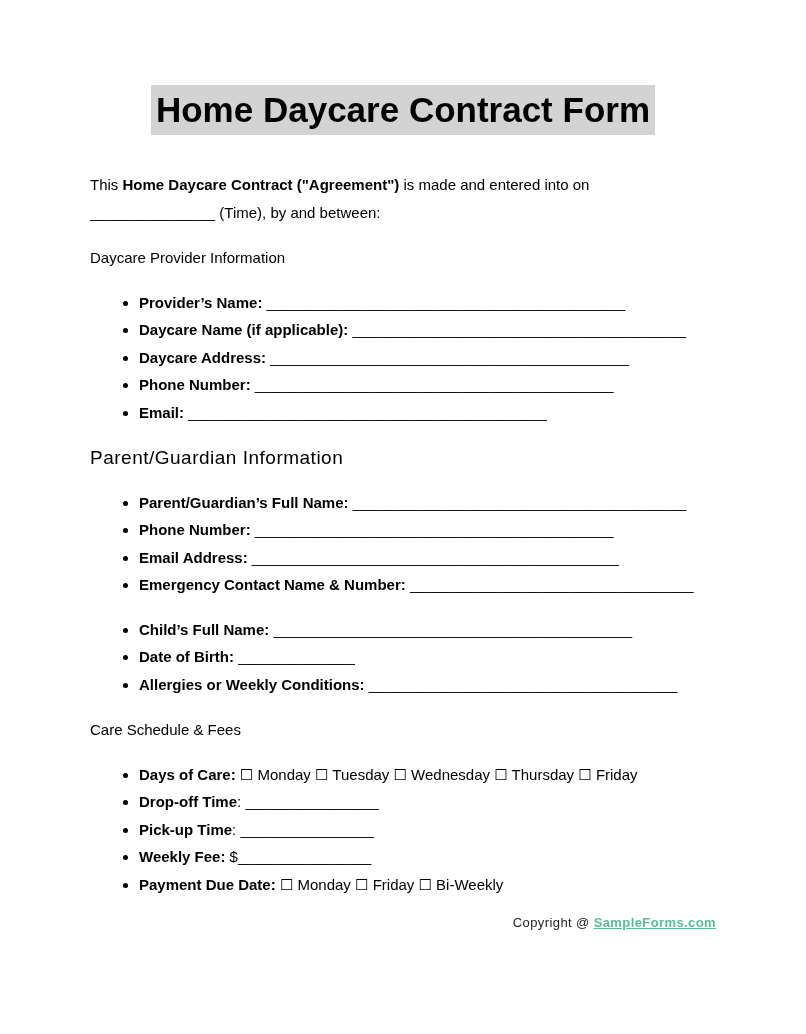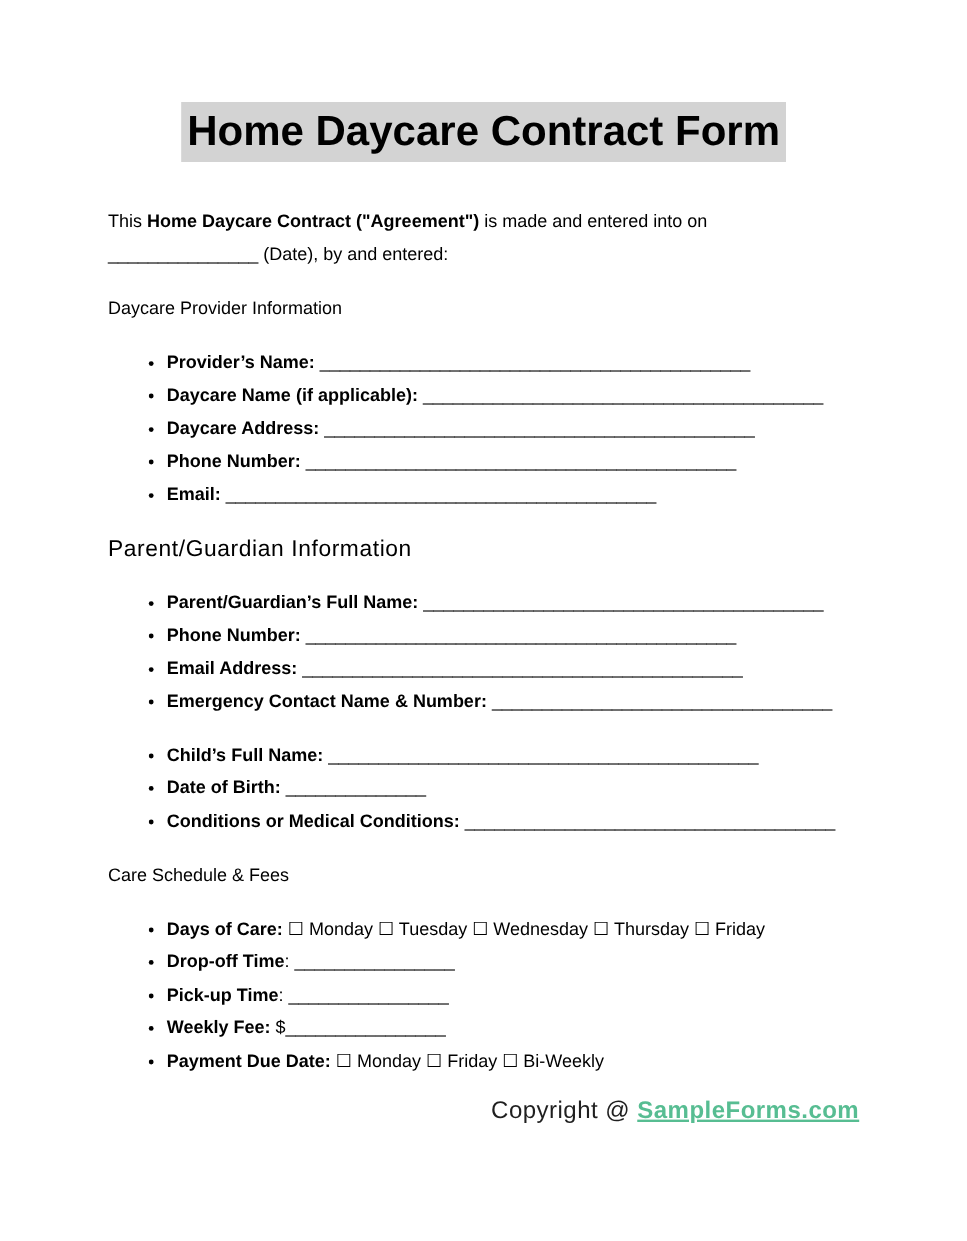--- a/index.html
+++ b/index.html
@@ -48,41 +48,41 @@
   }
   .item-list li {
     line-height: 27.5px;
     white-space: nowrap;
   }
   .item-label { font-weight: bold; }
   .item-rest { font-weight: normal; }
   .footer {
     text-align: right;
     margin-top: 12px;
-    font-size: 20px;
+    font-size: 13px;
     letter-spacing: 0.4px;
     color: #1f1f1f;
   }
   .footer-link {
     color: #57bd92;
     font-weight: bold;
     text-decoration: underline;
     cursor: pointer;
   }
 </style>
 </head>
 <body>
 
 <div class="page">
 
   <div class="title-row">
     <span class="title">Home Daycare Contract Form</span>
   </div>
 
-  <p class="intro"><span>This </span><b>Home Daycare Contract ("Agreement")</b><span> is made and entered into on</span><br><span>_______________ (Date), by and entered:</span></p>
+  <p class="intro"><span>This </span><b>Home Daycare Contract ("Agreement")</b><span> is made and entered into on</span><br><span>_______________ (Time), by and between:</span></p>
 
   <div id="sections">
   <section>
     <h2 class="section-heading">Daycare Provider Information</h2>
     <ul class="item-list">
           <li><span class="item-label">Provider’s Name:</span><span class="item-rest"> ___________________________________________</span></li>
           <li><span class="item-label">Daycare Name (if applicable):</span><span class="item-rest"> ________________________________________</span></li>
           <li><span class="item-label">Daycare Address:</span><span class="item-rest"> ___________________________________________</span></li>
           <li><span class="item-label">Phone Number:</span><span class="item-rest"> ___________________________________________</span></li>
           <li><span class="item-label">Email:</span><span class="item-rest"> ___________________________________________</span></li>
@@ -96,21 +96,21 @@
           <li><span class="item-label">Phone Number:</span><span class="item-rest"> ___________________________________________</span></li>
           <li><span class="item-label">Email Address:</span><span class="item-rest"> ____________________________________________</span></li>
           <li><span class="item-label">Emergency Contact Name &amp; Number:</span><span class="item-rest"> __________________________________</span></li>
         </ul>
   </section>
 
   <section>
     <ul class="item-list">
           <li><span class="item-label">Child’s Full Name:</span><span class="item-rest"> ___________________________________________</span></li>
           <li><span class="item-label">Date of Birth:</span><span class="item-rest"> ______________</span></li>
-          <li><span class="item-label">Conditions or Medical Conditions:</span><span class="item-rest"> _____________________________________</span></li>
+          <li><span class="item-label">Allergies or Weekly Conditions:</span><span class="item-rest"> _____________________________________</span></li>
         </ul>
   </section>
 
   <section>
     <h2 class="section-heading">Care Schedule &amp; Fees</h2>
     <ul class="item-list">
           <li><span class="item-label">Days of Care:</span><span class="item-rest"> ☐ Monday ☐ Tuesday ☐ Wednesday ☐ Thursday ☐ Friday</span></li>
           <li><span class="item-label">Drop-off Time</span><span class="item-rest">: ________________</span></li>
           <li><span class="item-label">Pick-up Time</span><span class="item-rest">: ________________</span></li>
           <li><span class="item-label">Weekly Fee:</span><span class="item-rest"> $________________</span></li>

